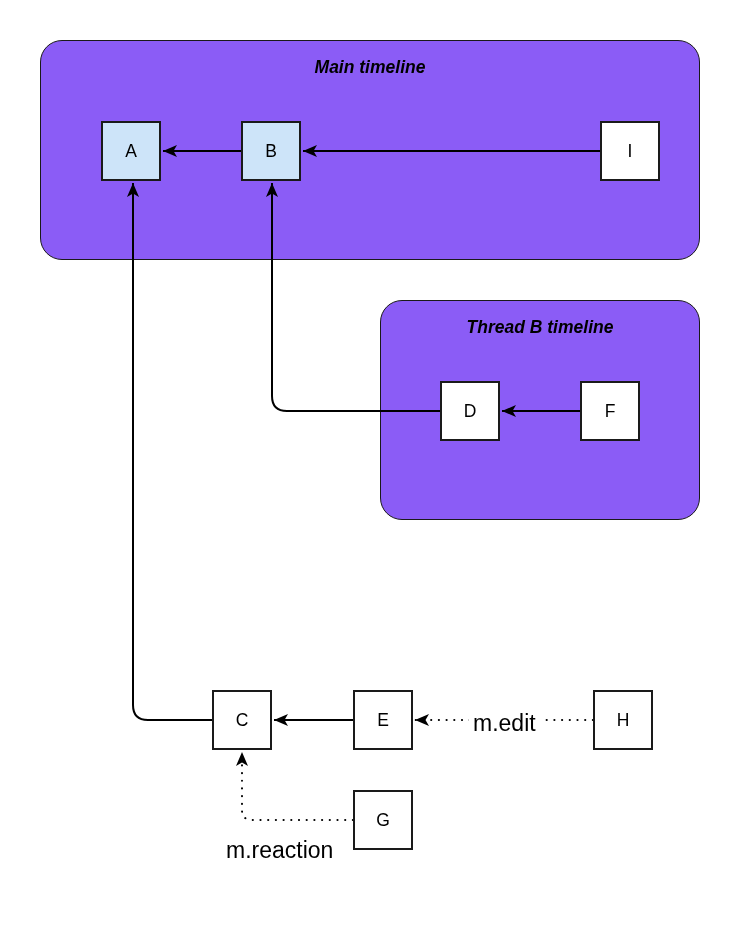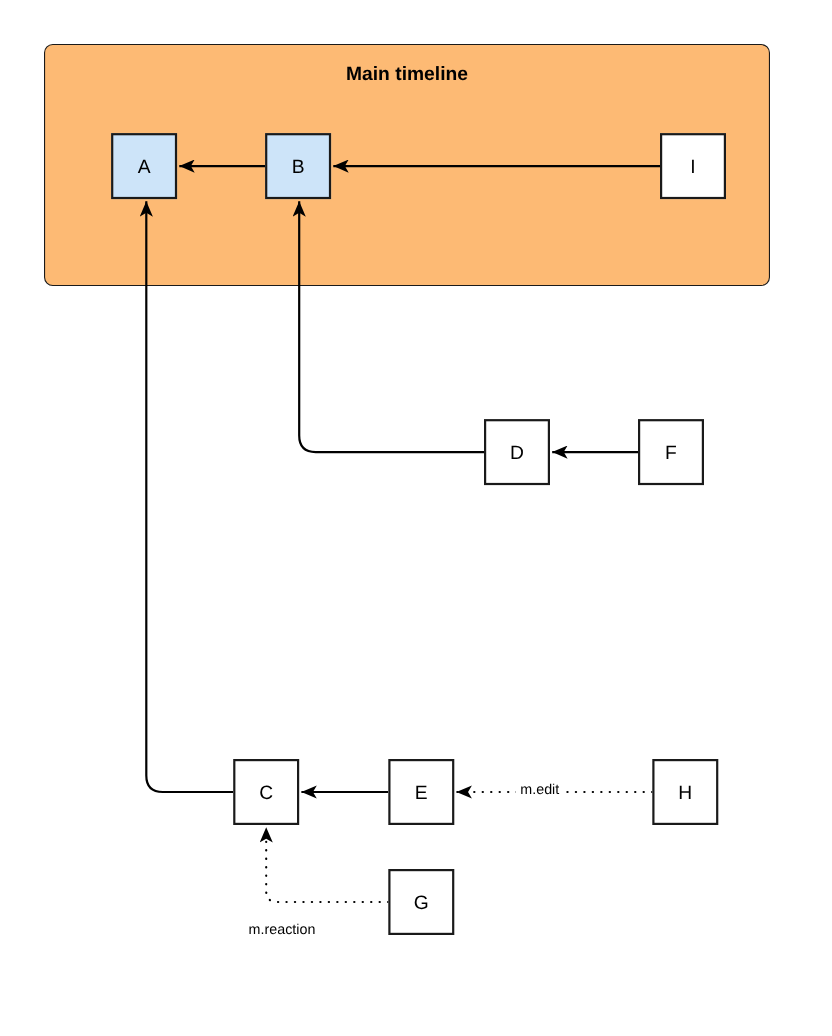--- a/index.html
+++ b/index.html
@@ -10,24 +10,25 @@
     position: relative;
     width: 756px;
     height: 942px;
     background: #ffffff;
     overflow: hidden;
   }
 
   
   .container {
     position: absolute;
-    background: #fdba74;
+    background: #8b5cf6;
     border: 1.5px solid #1a1a1a;
-    border-radius: 8px;
+    border-radius: 22px;
     z-index: 1;
+    font-style: italic;
   }
   .container-title {
     display: block;
     width: 100%;
     text-align: center;
     padding-top: 16px;
     font-size: 17.5px;
     font-weight: bold;
     color: #000000;
   }
@@ -69,37 +70,40 @@
   #n-c { left: 212px; top: 690px; }
   #n-e { left: 353px; top: 690px; }
   #n-h { left: 593px; top: 690px; }
   #n-g { left: 353px; top: 790px; }
 
   
   .edge-label {
     position: absolute;
     background: #ffffff;
     color: #000000;
-    font-size: 13px;
+    font-size: 23px;
     padding: 2px 4px;
     z-index: 4;
     white-space: nowrap;
   }
   #lbl-edit     { left: 469px; top: 708px; }
   #lbl-reaction { left: 222px; top: 835px; text-align: right; }
 </style>
 </head>
 <body>
 
 <div class="canvas">
 
   <div class="container" id="c-main">
     <span class="container-title">Main timeline</span>
   </div>
 
+  <div class="container" id="c-threadb">
+    <span class="container-title">Thread B timeline</span>
+  </div>
 
 
   <svg class="connectors" viewBox="0 0 756 942" xmlns="http://www.w3.org/2000/svg">
     <defs>
       <marker id="arrow" viewBox="0 0 14 12" refX="14" refY="6" markerUnits="userSpaceOnUse" markerWidth="14" markerHeight="12" orient="auto">
         <path d="M0,0 L14,6 L0,12 L3.5,6 Z" fill="#000000"></path>
       </marker>
     </defs>
 
     <path class="edge" d="M241,151 H163" marker-end="url(#arrow)"></path>

